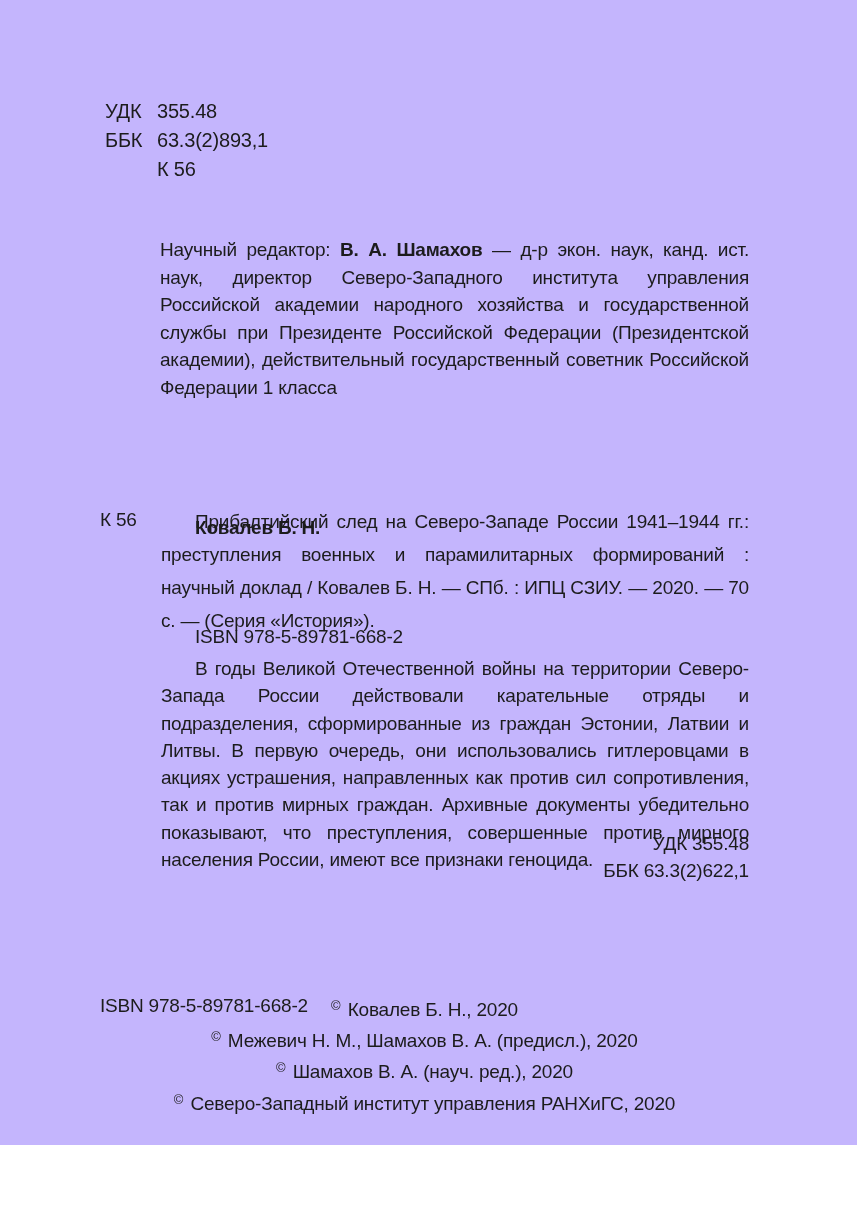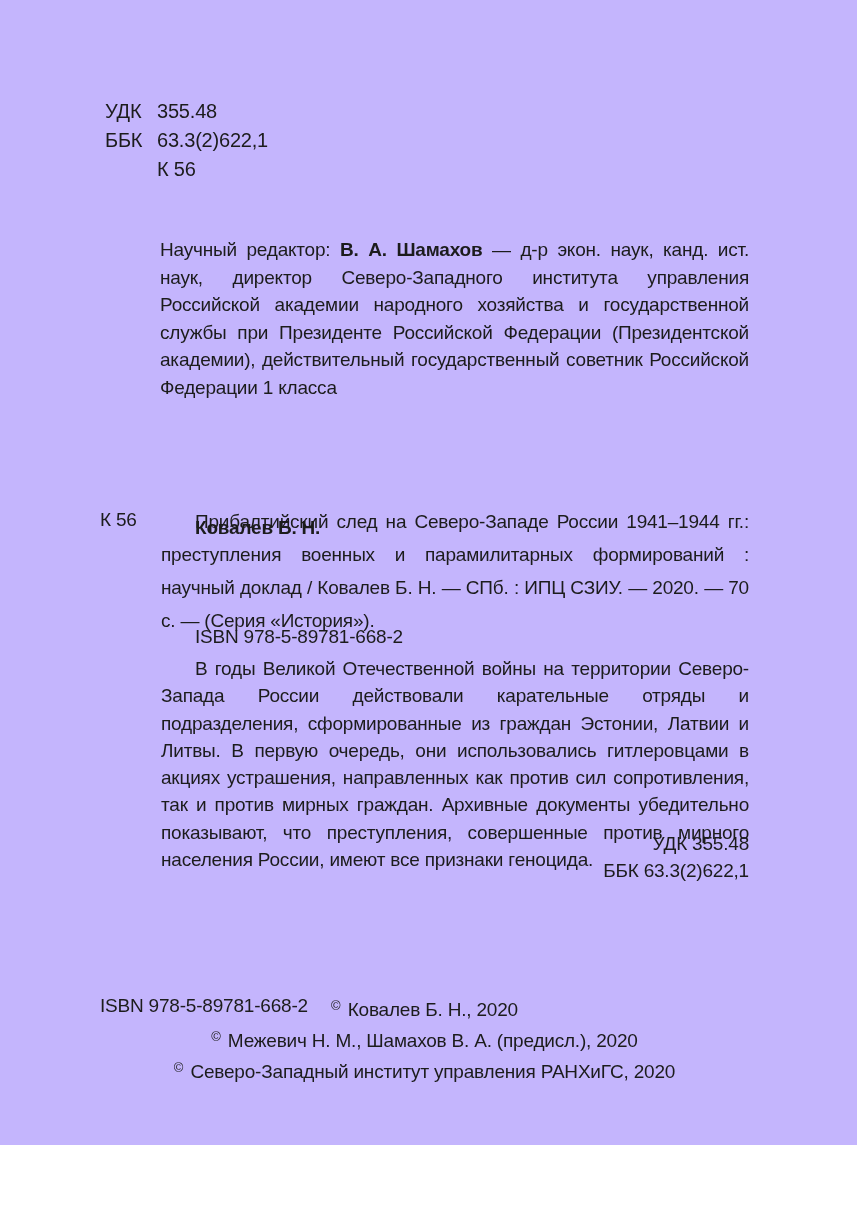--- a/index.html
+++ b/index.html
@@ -128,21 +128,21 @@
     letter-spacing: 0;
   }
 </style>
 </head>
 <body>
 
 <div class="page">
 
   <div class="top-block">
     <div><span class="lbl">УДК</span><span>355.48</span></div>
-    <div><span class="lbl">ББК</span><span>63.3(2)622,1</span></div>
+    <div><span class="lbl">ББК</span><span>63.3(2)893,1</span></div>
     <div class="indent">К 56</div>
   </div>
 
   <p class="editor-para"><span>Научный редактор: </span><span class="editor-name">В. А. Шамахов</span><span> — д-р экон. наук, канд. ист. наук, директор Северо-Западного института управления Российской академии народного хозяйства и государственной службы при Президенте Российской Федерации (Президентской академии), действительный государственный советник Российской Федерации 1 класса</span></p>
 
   <div class="card">
     <div class="card-author">Ковалев Б. Н.</div>
     <div class="card-number">К 56</div>
     <p class="card-biblio">Прибалтийский след на Северо-Западе России 1941–1944 гг.: преступления военных и парамилитарных формирований : научный доклад / Ковалев Б. Н. — СПб. : ИПЦ СЗИУ. — 2020. — 70 с. — (Серия «История»).</p>
     <div class="card-isbn">ISBN 978-5-89781-668-2</div>
@@ -151,17 +151,18 @@
       <div>УДК 355.48</div>
       <div>ББК 63.3(2)622,1</div>
     </div>
   </div>
 
   <div class="bottom-block">
     <div class="bottom-isbn">ISBN 978-5-89781-668-2</div>
     <div class="copyright-list">
       <div><span class="copyright-sign">©</span><span>Ковалев Б. Н., 2020</span></div>
       <div><span class="copyright-sign">©</span><span>Межевич Н. М., Шамахов В. А. (предисл.), 2020</span></div>
+      <div><span class="copyright-sign">©</span><span>Шамахов В. А. (науч. ред.), 2020</span></div>
       <div><span class="copyright-sign">©</span><span>Северо-Западный институт управления РАНХиГС, 2020</span></div>
     </div>
   </div>
 
 </div>
 
 </body></html>

